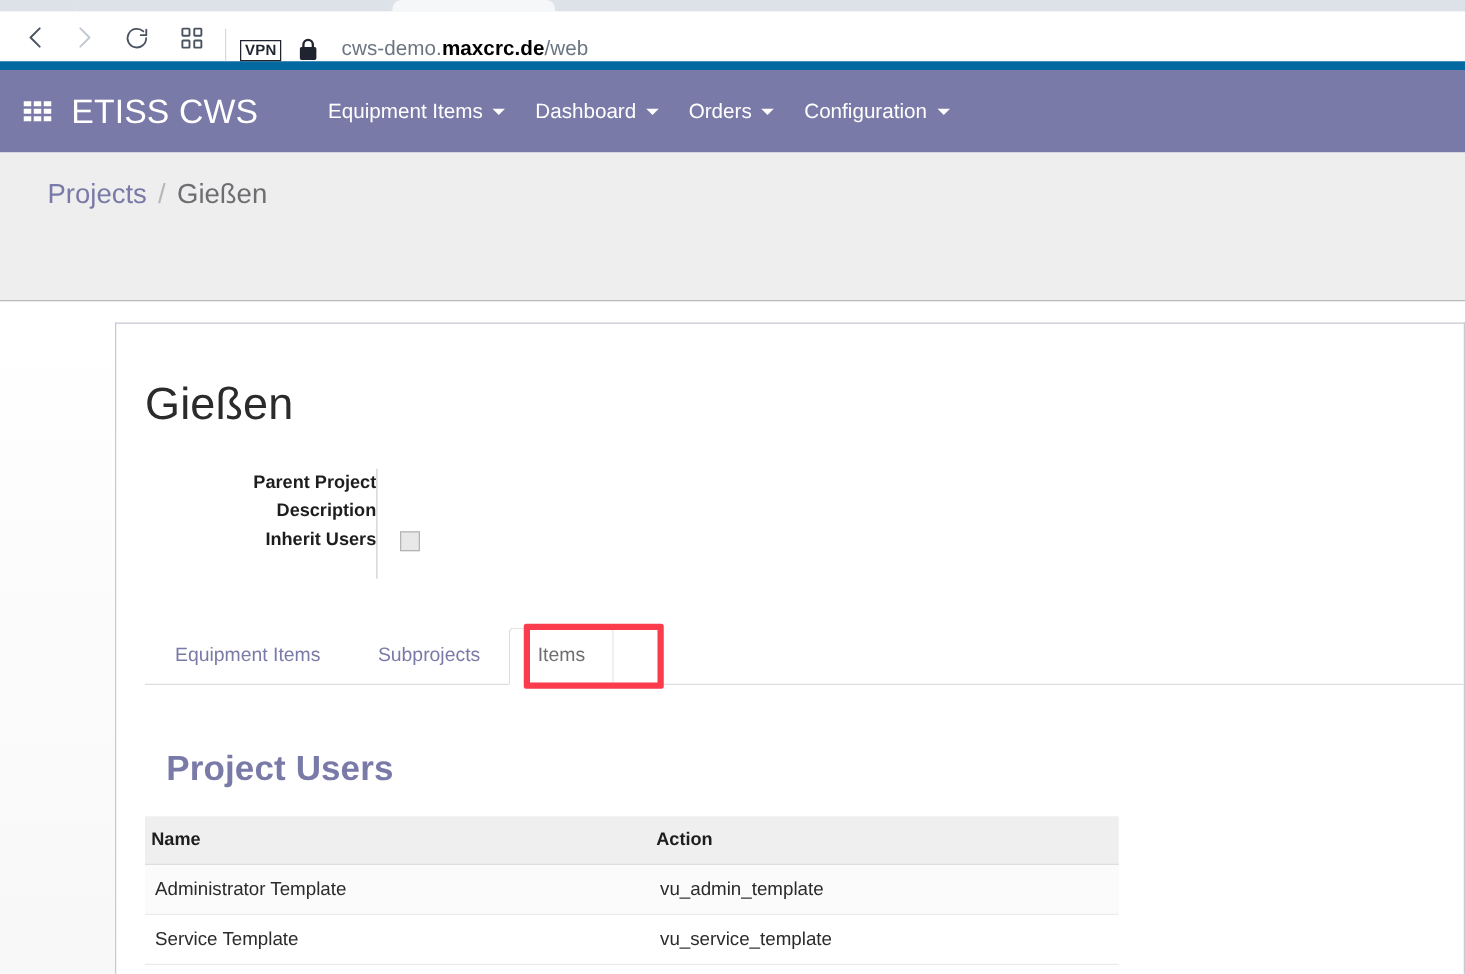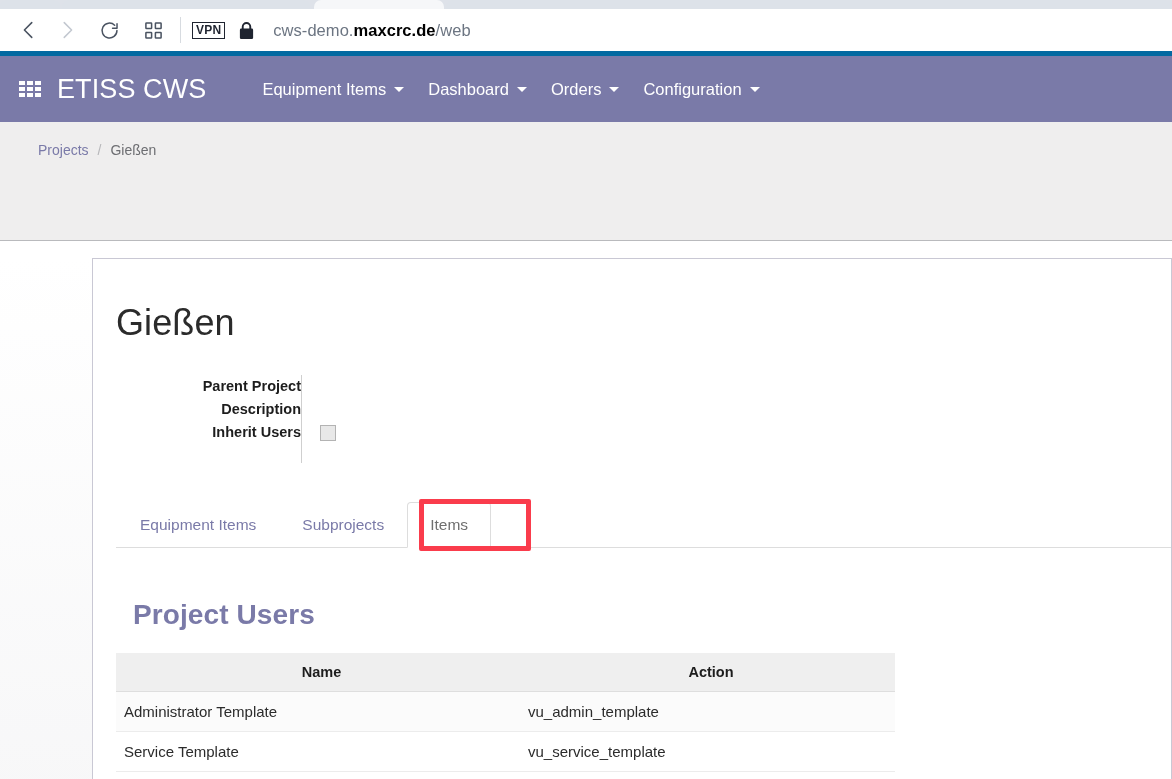--- a/index.html
+++ b/index.html
@@ -24,23 +24,23 @@
     background: #f6f7f9;
     border-top-left-radius: 7px;
     border-top-right-radius: 7px;
   }
   .tab-sliver.inactive { background: #dde2e9; }
 
   #browser-toolbar {
     height: 47px;
     background: #ffffff;
     display: flex;
-    align-items: center;
+    align-items: flex-end;
     padding: 0 10px;
-    border-bottom: 5px solid #0369a1;
+    border-bottom: 7px solid #0369a1;
   }
   .nav-btn {
     width: 38px; height: 38px;
     display: flex; align-items: center; justify-content: center;
     color: #4a5361;
   }
   .nav-btn.disabled { color: #c3c8d0; }
   .toolbar-sep {
     width: 1px; height: 26px;
     background: #d7dbe0;
@@ -108,21 +108,21 @@
 
   
   #page-header {
     background: #efeeee;
     border-bottom: 1px solid #b9babd;
     padding: 0;
     height: 119px;
     position: relative;
   }
   #breadcrumb {
-    font-size: 14px;
+    font-size: 22px;
     padding: 20px 0 0 38px;
     color: #6d6e72;
     display: flex;
     align-items: baseline;
   }
   #breadcrumb .crumb-link { color: #7a7aa8; }
   #breadcrumb .crumb-sep { color: #b6b7ba; margin: 0 9px; }
   #breadcrumb .crumb-current { color: #6d6e72; }
 
   #toolbar-row {
@@ -275,22 +275,22 @@
     border-collapse: collapse;
     width: 779px;
     margin-top: 22px;
     table-layout: fixed;
   }
   #users-table th {
     background: #efefef;
     font-size: 14.5px;
     font-weight: bold;
     color: #1d1d1d;
-    text-align: center;
-    padding: 11px 8px 11px 15px;
+    text-align: left;
+    padding: 11px 8px 11px 5px;
     border-bottom: 1px solid #dedede;
     margin-left: 40px;
   }
   #users-table td {
     font-size: 15px;
     color: #2b2b2b;
     padding: 11px 8px 11px 8px;
     border-bottom: 1px solid #ececec;
     background: #fbfbfb;
   }

